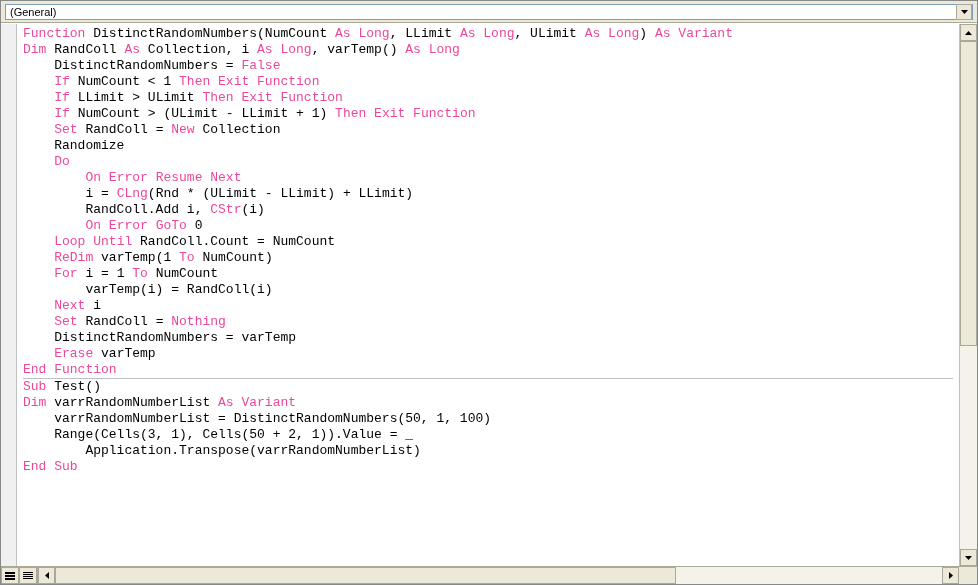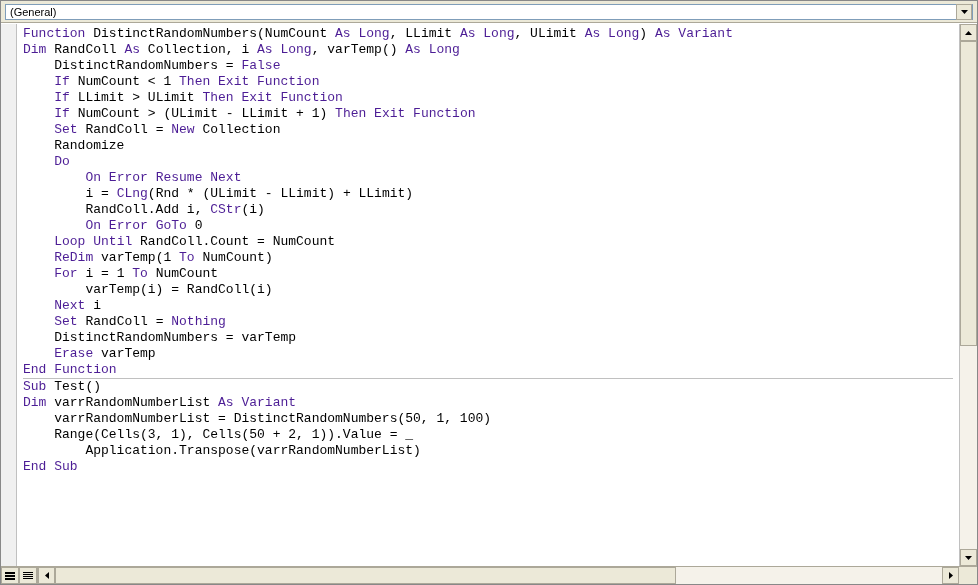--- a/index.html
+++ b/index.html
@@ -76,21 +76,21 @@
   overflow: hidden;
   background: #fff;
 }
 .code {
   font-family: Consolas, 'Courier New', monospace;
   font-size: 13px;
   line-height: 16px;
   white-space: pre;
   padding: 2px 6px;
 }
-.kw { color: #4c1d95; }
+.kw { color: #ec4899; }
 .hr-line {
   border: none;
   border-top: 1px solid #c0c0c0;
   margin: 0;
 }
 .vscroll {
   position: absolute;
   right: 0;
   top: 0;
   width: 18px;

